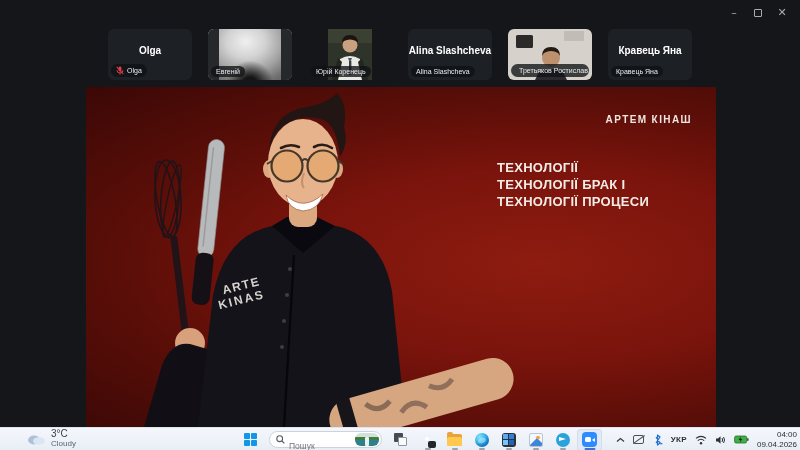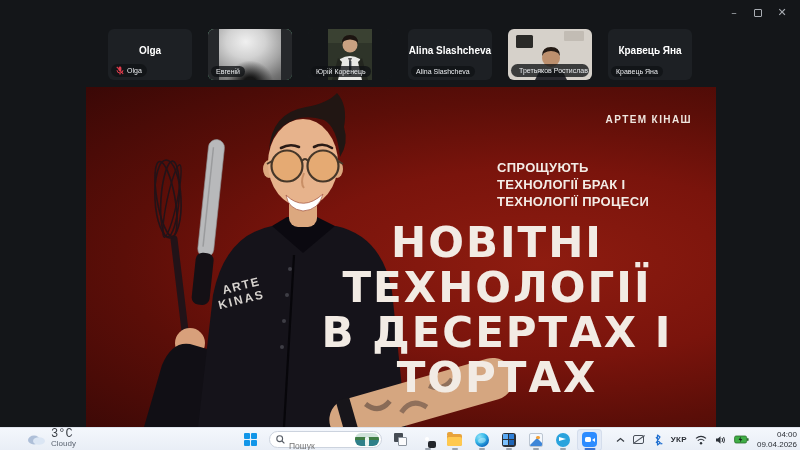--- a/index.html
+++ b/index.html
@@ -40,21 +40,21 @@
   .slide-title { position:absolute; left:200px; top:133px; width:422px; z-index:2; text-align:center; }
   .slide-title div { font-family:"DejaVu Sans", sans-serif; font-weight:bold; font-size:42px; line-height:45px;
     letter-spacing:2px; color:#f2ebe4; }
 
   
   .taskbar { position:absolute; left:0; bottom:0; width:800px; height:23px;
     background:linear-gradient(#f4f7fc,#e9eef6); border-top:1px solid #dfe4ed; z-index:40;
     display:flex; align-items:center; }
   .weather { position:absolute; left:26px; top:1px; display:flex; align-items:center; gap:5px; cursor:pointer; }
   .weather-txt { display:flex; flex-direction:column; }
-  .weather-txt .t1 { font-size:12px; color:#3a3f46; line-height:10px;font-family:Liberation Mono, monospace; }
+  .weather-txt .t1 { font-size:10px; color:#3a3f46; line-height:10px; }
   .weather-txt .t2 { font-size:8px; color:#5b6370; line-height:9px;text-align:center; }
   .tb-center { position:absolute; left:238px; top:0; height:23px; display:flex; align-items:center; gap:2px; }
   .tb-btn { position:relative; width:25px; height:22px; display:flex; align-items:center; justify-content:center; cursor:pointer; border-radius:4px; }
   .tb-btn.active-app { background:#e3eaf6; box-shadow:inset 0 0 0 1px #d4ddec; }
   .ind { position:absolute; bottom:1px; left:50%; transform:translateX(-50%); width:6px; height:2px; border-radius:2px; background:#9aa3ae; }
   .ind.blue { width:11px; background:#3b73d1; }
   .start-logo { display:grid; grid-template-columns:6px 6px; grid-template-rows:6px 6px; gap:1px; }
   .start-logo span { background:#1296e8; border-radius:1px; }
   .searchbox { display:flex; align-items:center; width:113px; height:17px; background:#fff; border:1px solid #ccd3de;
     border-radius:9px; padding:0 2px 0 6px; margin:0 4px; }
@@ -247,31 +247,25 @@
         <rect x="252" y="289" width="14" height="44" fill="#17151a"></rect>
         <path d="M280 300 q 10 14 24 4" stroke="#4b3a35" stroke-width="5" fill="none" opacity="0.55"></path>
         <path d="M312 318 q 14 -12 26 2" stroke="#4b3a35" stroke-width="5" fill="none" opacity="0.5"></path>
         <path d="M346 300 q 12 10 24 0" stroke="#4b3a35" stroke-width="5" fill="none" opacity="0.5"></path>
       </g>
     </svg>
 
     <div class="slide-author">АРТЕМ КІНАШ</div>
 
     <div class="slide-subtitle">
-      <div>СПРОЩУЮТЬ</div>
+      <div>ТЕХНОЛОГІЇ</div>
       <div>ТЕХНОЛОГІЇ БРАК І</div>
       <div>ТЕХНОЛОГІЇ ПРОЦЕСИ</div>
     </div>
 
-    <div class="slide-title">
-      <div>НОВІТНІ</div>
-      <div>ТЕХНОЛОГІЇ</div>
-      <div>В ДЕСЕРТАХ І</div>
-      <div>ТОРТАХ</div>
-    </div>
   </div>
 
   <div class="taskbar">
 
     <div class="weather">
       <svg width="20" height="13" viewBox="0 0 20 13">
         <ellipse cx="8" cy="8" rx="6" ry="4.4" fill="#aebfd8"></ellipse>
         <ellipse cx="13" cy="9" rx="6" ry="3.8" fill="#dbe6f4"></ellipse>
       </svg>
       <div class="weather-txt">

